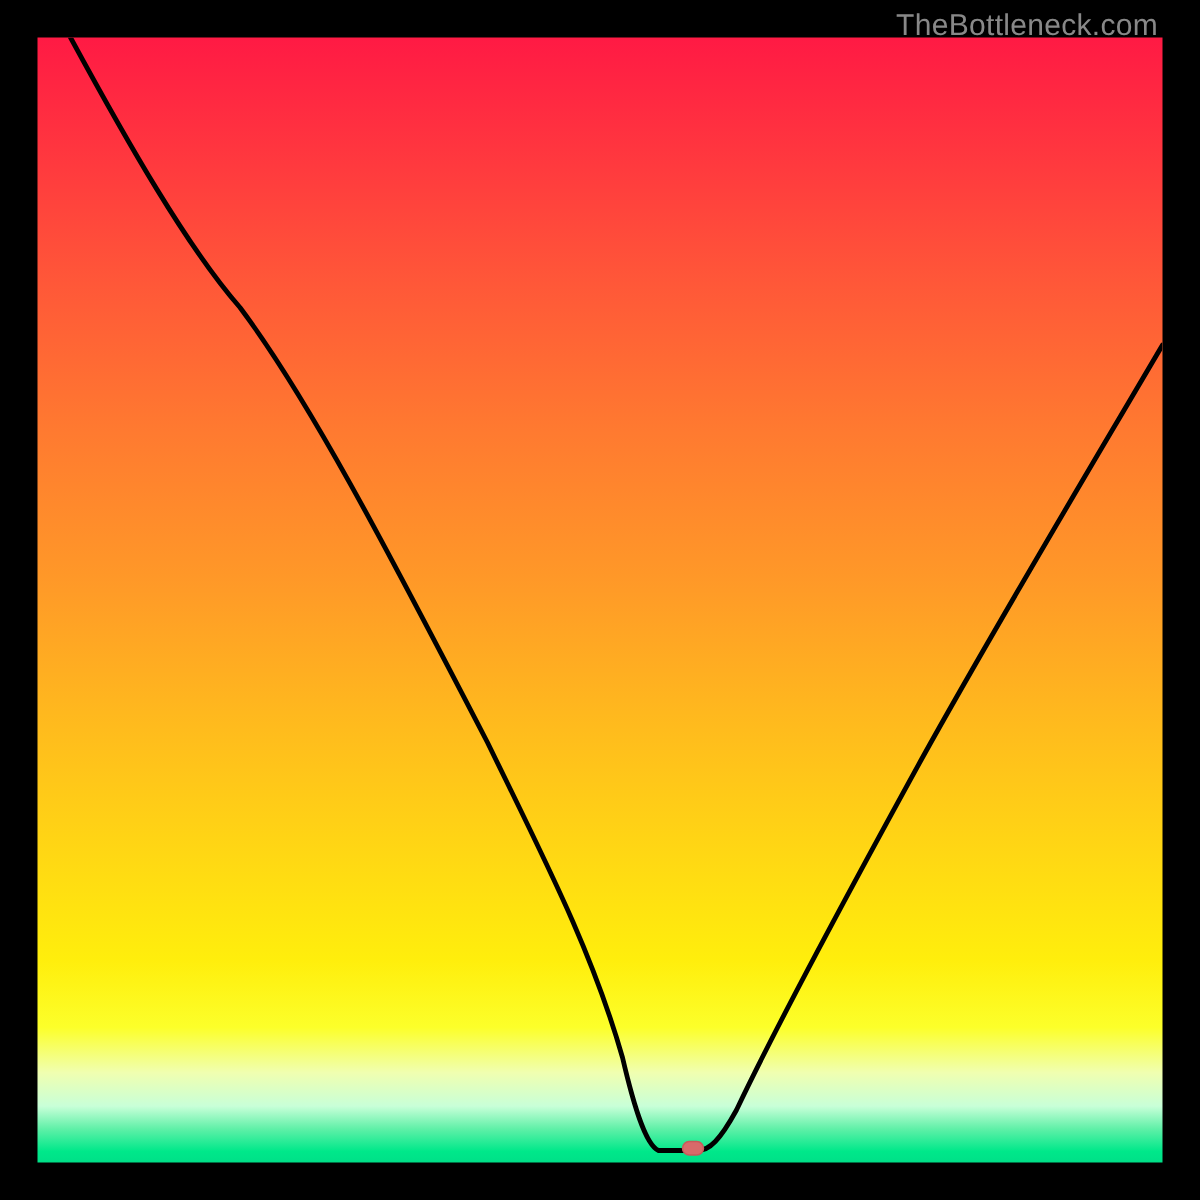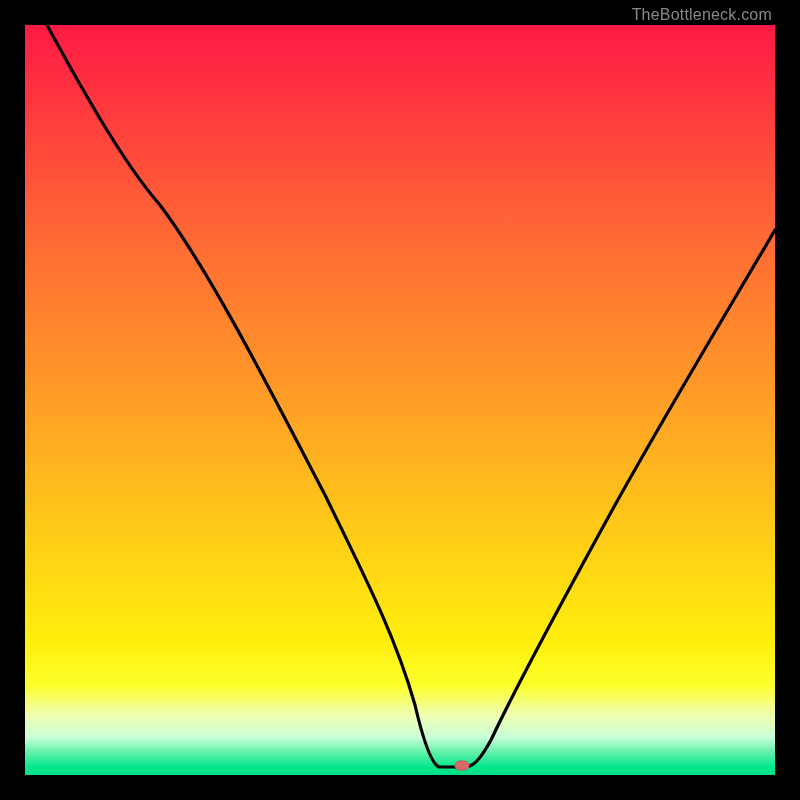--- a/index.html
+++ b/index.html
@@ -40,21 +40,21 @@
       #00e88a 99%,
       #00e088 100%
     );
     overflow: hidden;
   }
   .watermark {
     position: absolute;
     top: 6px;
     right: 28px;
     color: #888;
-    font-size: 16px;
+    font-size: 20px;
     font-weight: 500;
     z-index: 10;
     letter-spacing: 0.2px;
   }
   .curve-svg {
     position: absolute;
     top: 0;
     left: 0;
     width: 750px;
     height: 750px;

